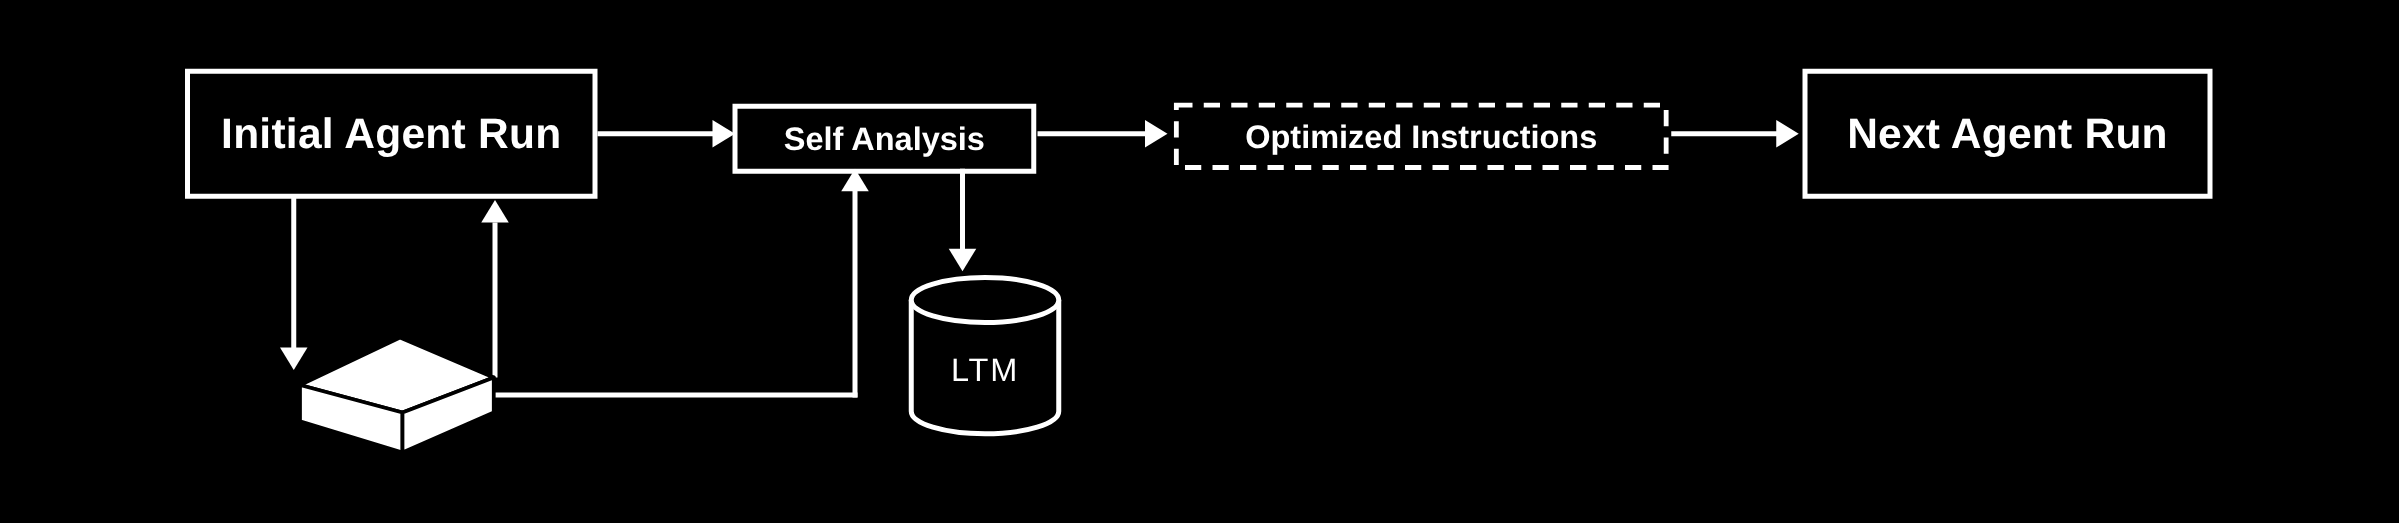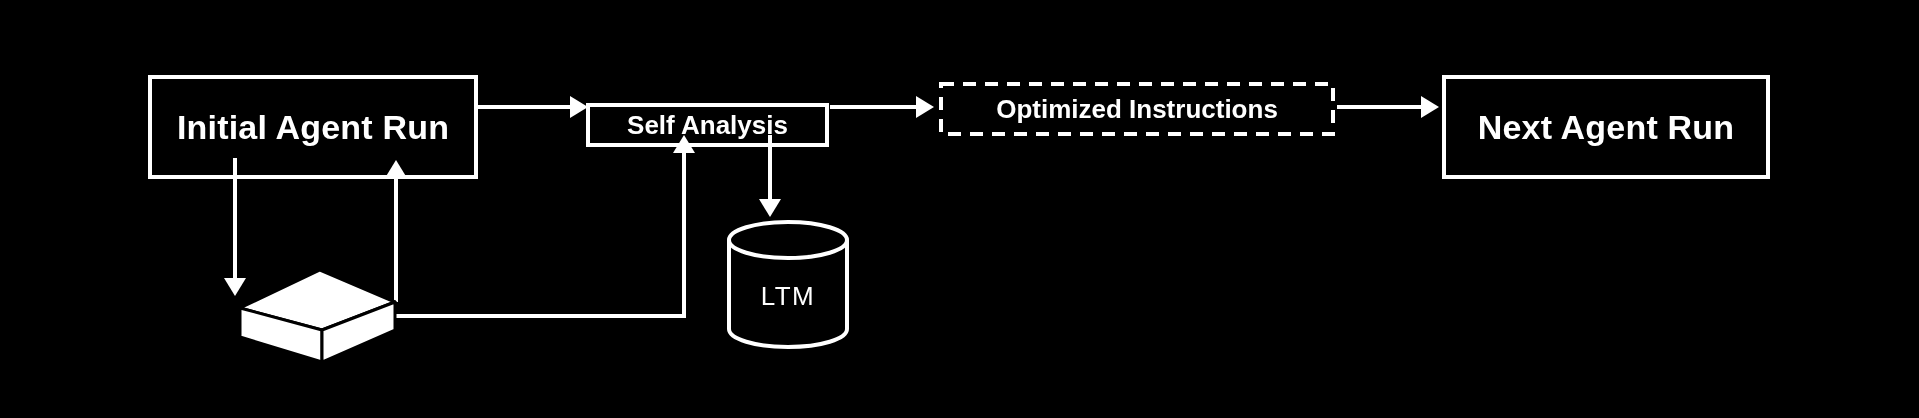--- a/index.html
+++ b/index.html
@@ -12,25 +12,25 @@
     overflow: hidden;
     font-family: "Liberation Sans", sans-serif;
   }
   .node {
     position: absolute;
     display: flex; align-items: center; justify-content: center;
     color: var(--fg);
     background: var(--bg);
     white-space: nowrap;
   }
-  .node.solid { border: 4px solid var(--fg); margin-top: 20px; }
+  .node.solid { border: 4px solid var(--fg); }
   .node.big   { font-size: 34px; font-weight: 700; letter-spacing: 0.2px; }
   .node.small { font-size: 26px; font-weight: 700; }
   .node-initial   { left: 148px;  top: 55px; width: 330px; height: 104px; }
-  .node-self      { left: 586px;  top: 83px; width: 243px; height: 44px; }
+  .node-self      { left: 586px;  top: 83px; width: 243px; height: 56px; }
   .node-optimized { left: 939px;  top: 82px; width: 396px; height: 54px; }
   .node-next      { left: 1442px; top: 55px; width: 328px; height: 104px; }
   .node-optimized .dash-border { position: absolute; inset: 0; pointer-events: none; }
   .node-optimized .label { position: relative; }
 
   .ln { position: absolute; background: var(--fg); }
   .ah { position: absolute; width: 0; height: 0; }
   .ah-right { border-top: 11px solid transparent; border-bottom: 11px solid transparent; border-left: 18px solid var(--fg); }
   .ah-up    { border-left: 11px solid transparent; border-right: 11px solid transparent; border-bottom: 18px solid var(--fg); }
   .ah-down  { border-left: 11px solid transparent; border-right: 11px solid transparent; border-top: 18px solid var(--fg); }

